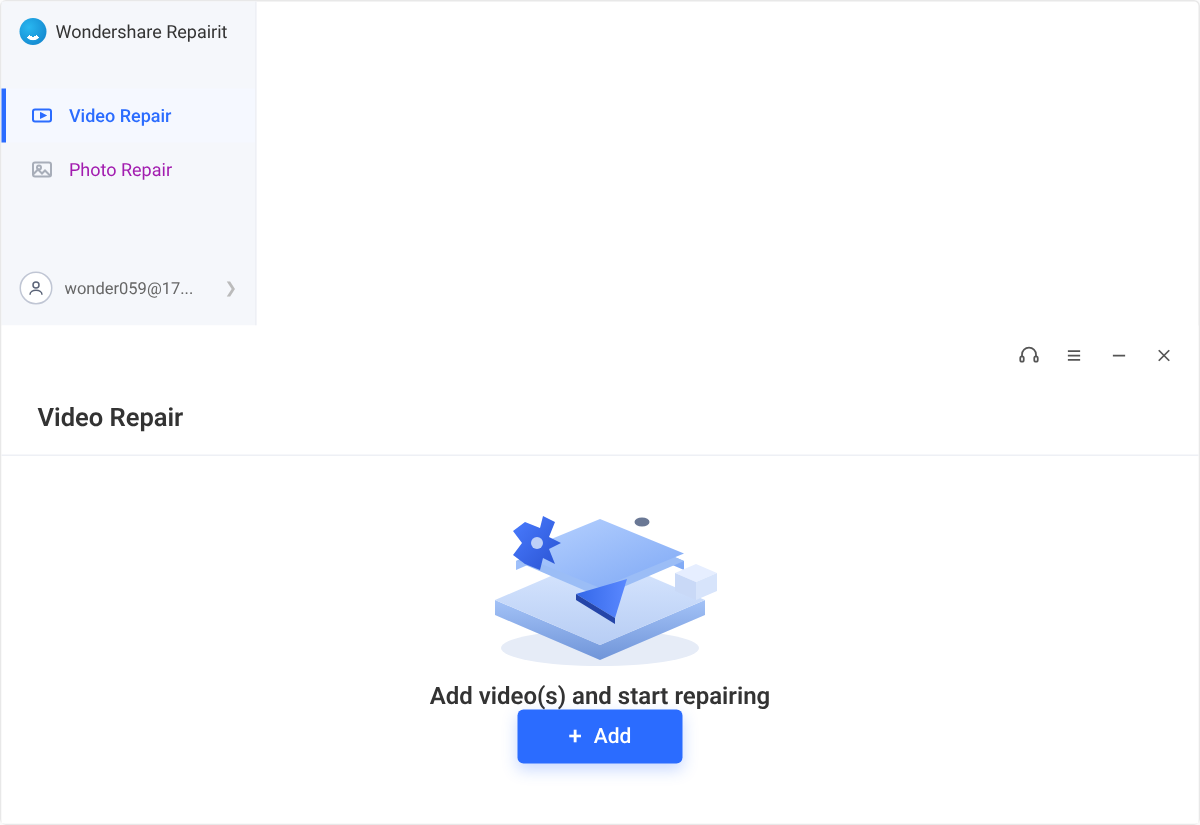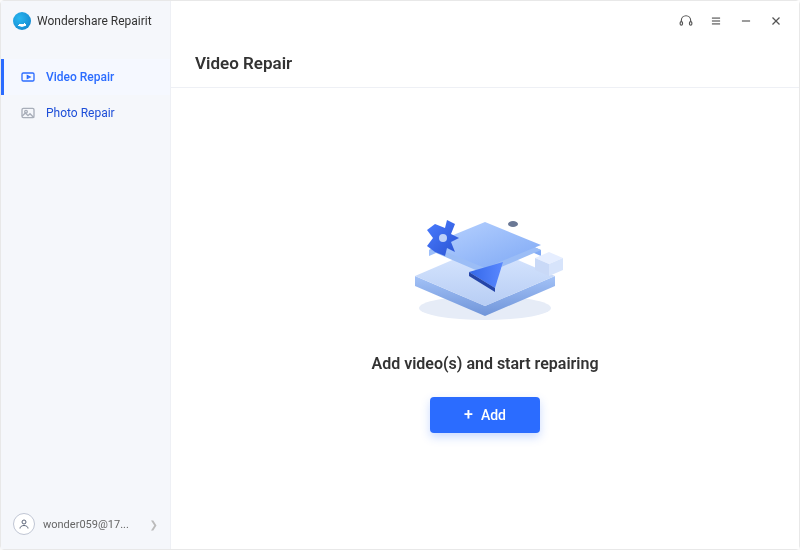--- a/index.html
+++ b/index.html
@@ -14,20 +14,21 @@
       overflow: hidden;
       background: #fff;
     }
     .app {
       width: 100%;
       height: 100%;
       display: flex;
       border: 1px solid #e8e8e8;
       border-radius: 4px;
       box-shadow: 0 2px 12px rgba(0,0,0,0.08);
+      flex-direction: column;
     }
     .sidebar {
       width: 170px;
       height: 100%;
       background: #f5f7fb;
       display: flex;
       flex-direction: column;
       border-right: 1px solid #eef0f5;
     }
     .logo-row {
@@ -60,21 +61,21 @@
       margin-top: 18px;
       display: flex;
       flex-direction: column;
     }
     .nav-item {
       display: flex;
       align-items: center;
       gap: 10px;
       padding: 10px 16px;
       font-size: 12px;
-      color: #1d4ed8;
+      color: #a21caf;
       cursor: pointer;
       border-left: 3px solid transparent;
     }
     .nav-item.active {
       color: #2b6cff;
       background: #f5f8ff;
       border-left: 3px solid #2b6cff;
       font-weight: 500;
     }
     .nav-icon {
@@ -156,22 +157,21 @@
       font-weight: 600;
       color: #333;
     }
 
     .content {
       flex: 1;
       display: flex;
       flex-direction: column;
       align-items: center;
       justify-content: center;
-      gap: 24px;
-      padding-bottom: 24px;
+      padding-bottom: 40px;
     }
     .illus {
       width: 200px;
       height: 150px;
     }
     .desc {
       font-size: 16px;
       font-weight: 600;
       color: #333;
     }

